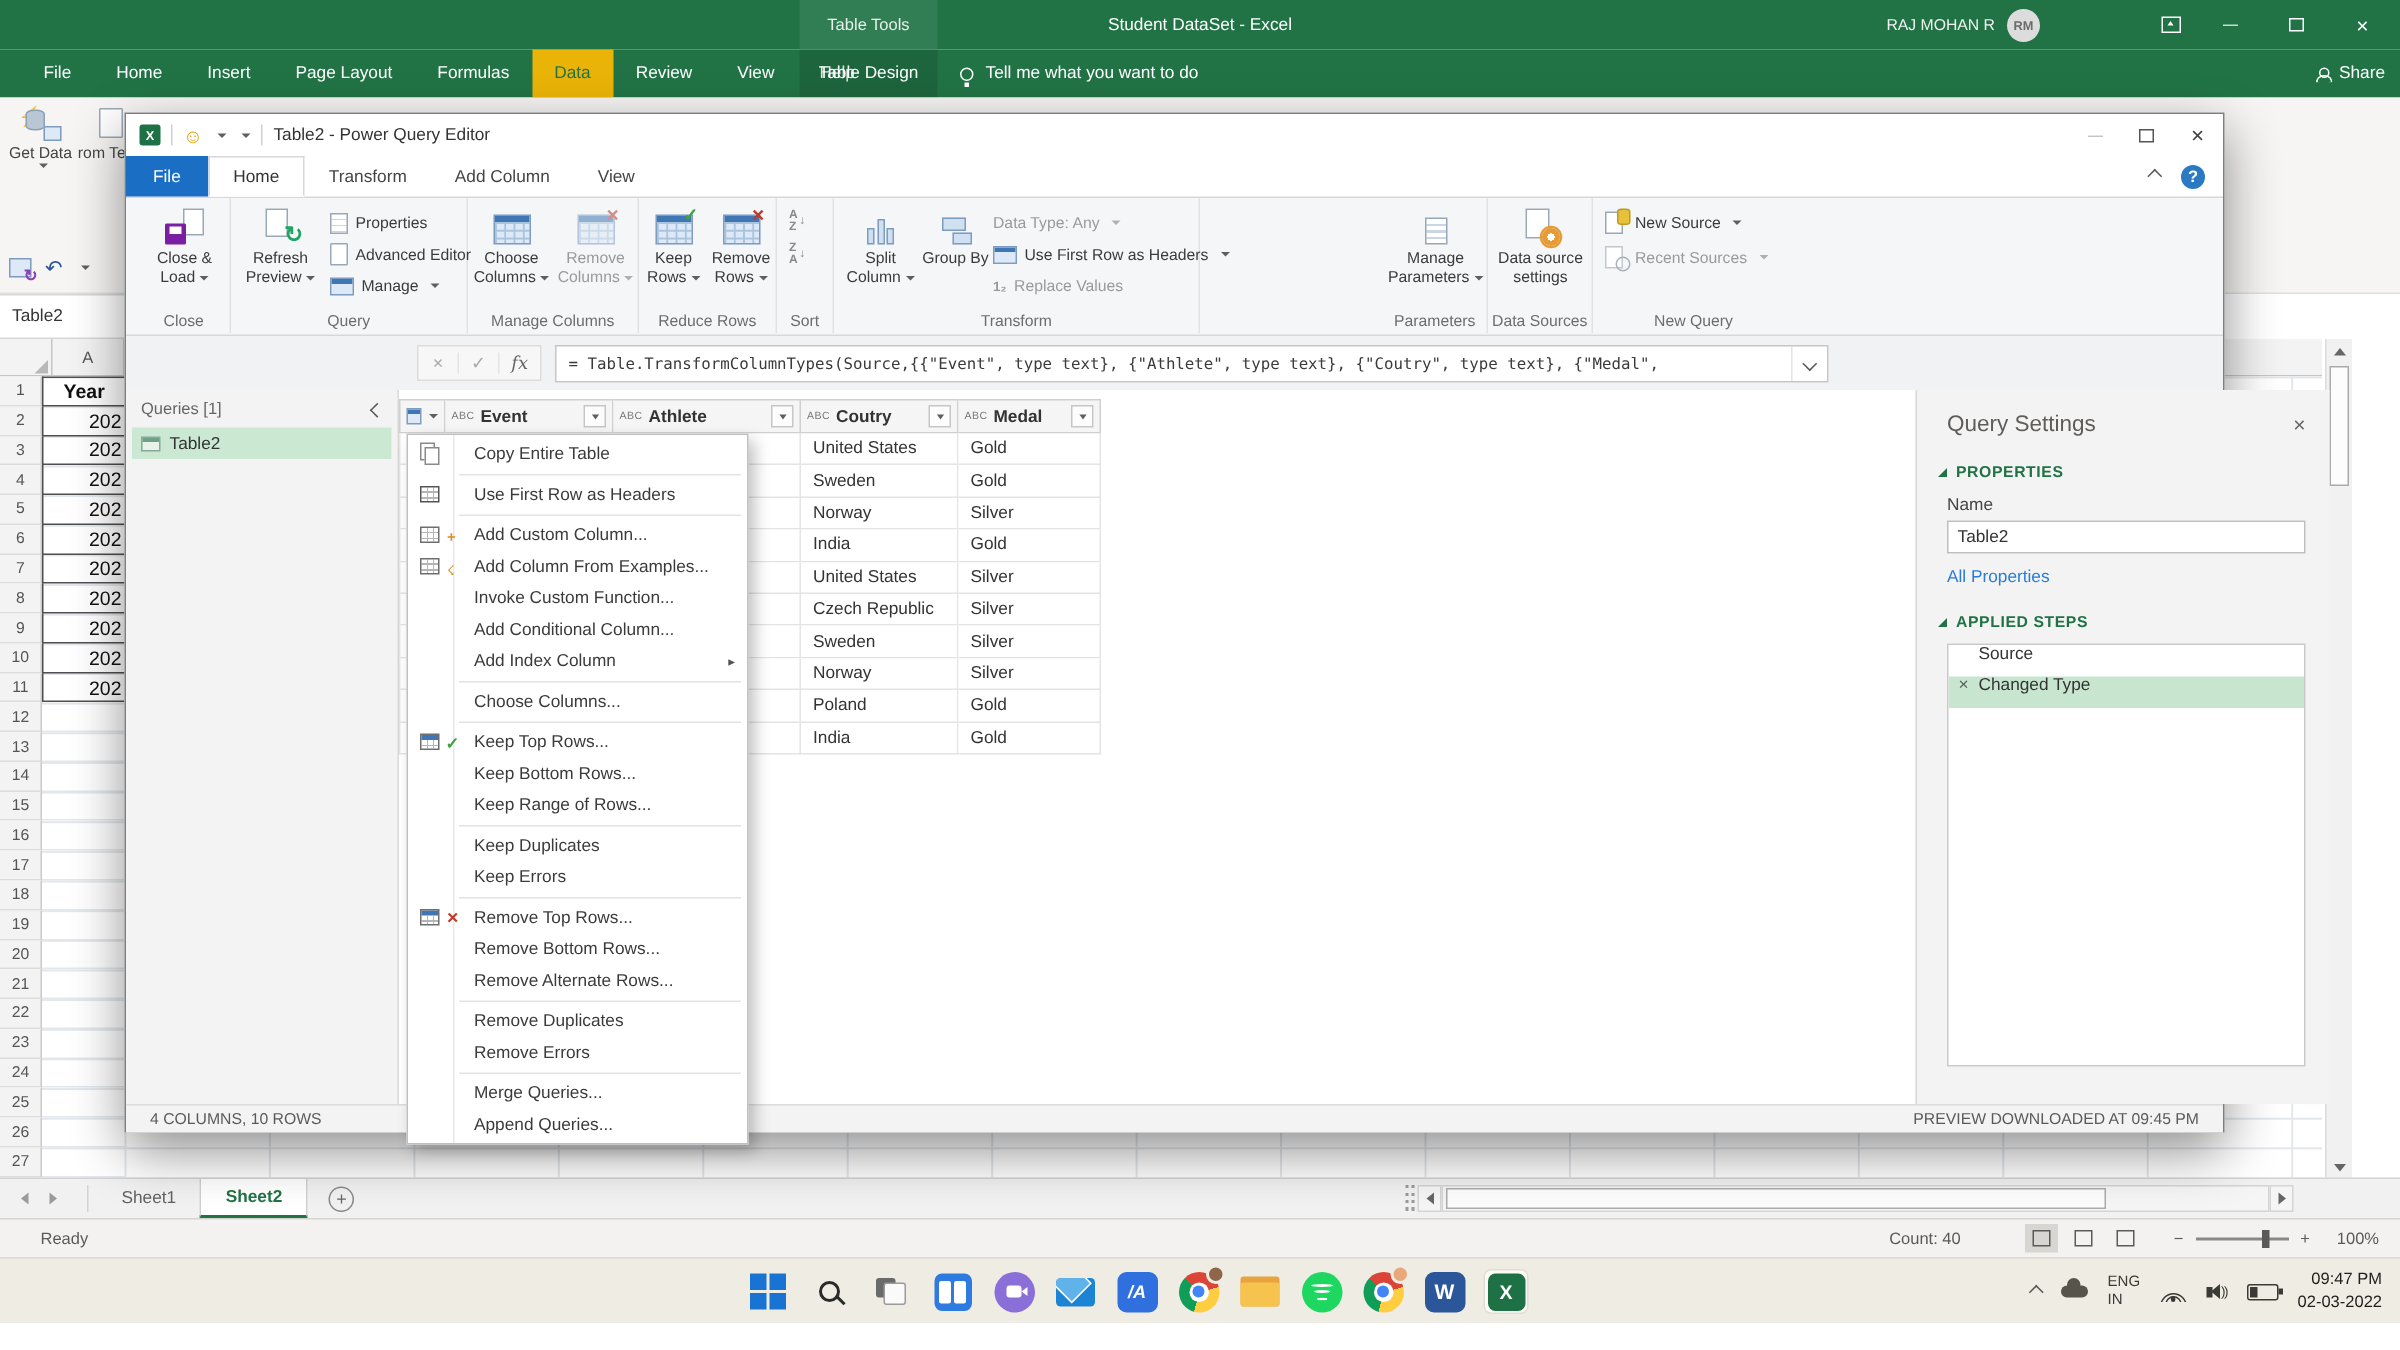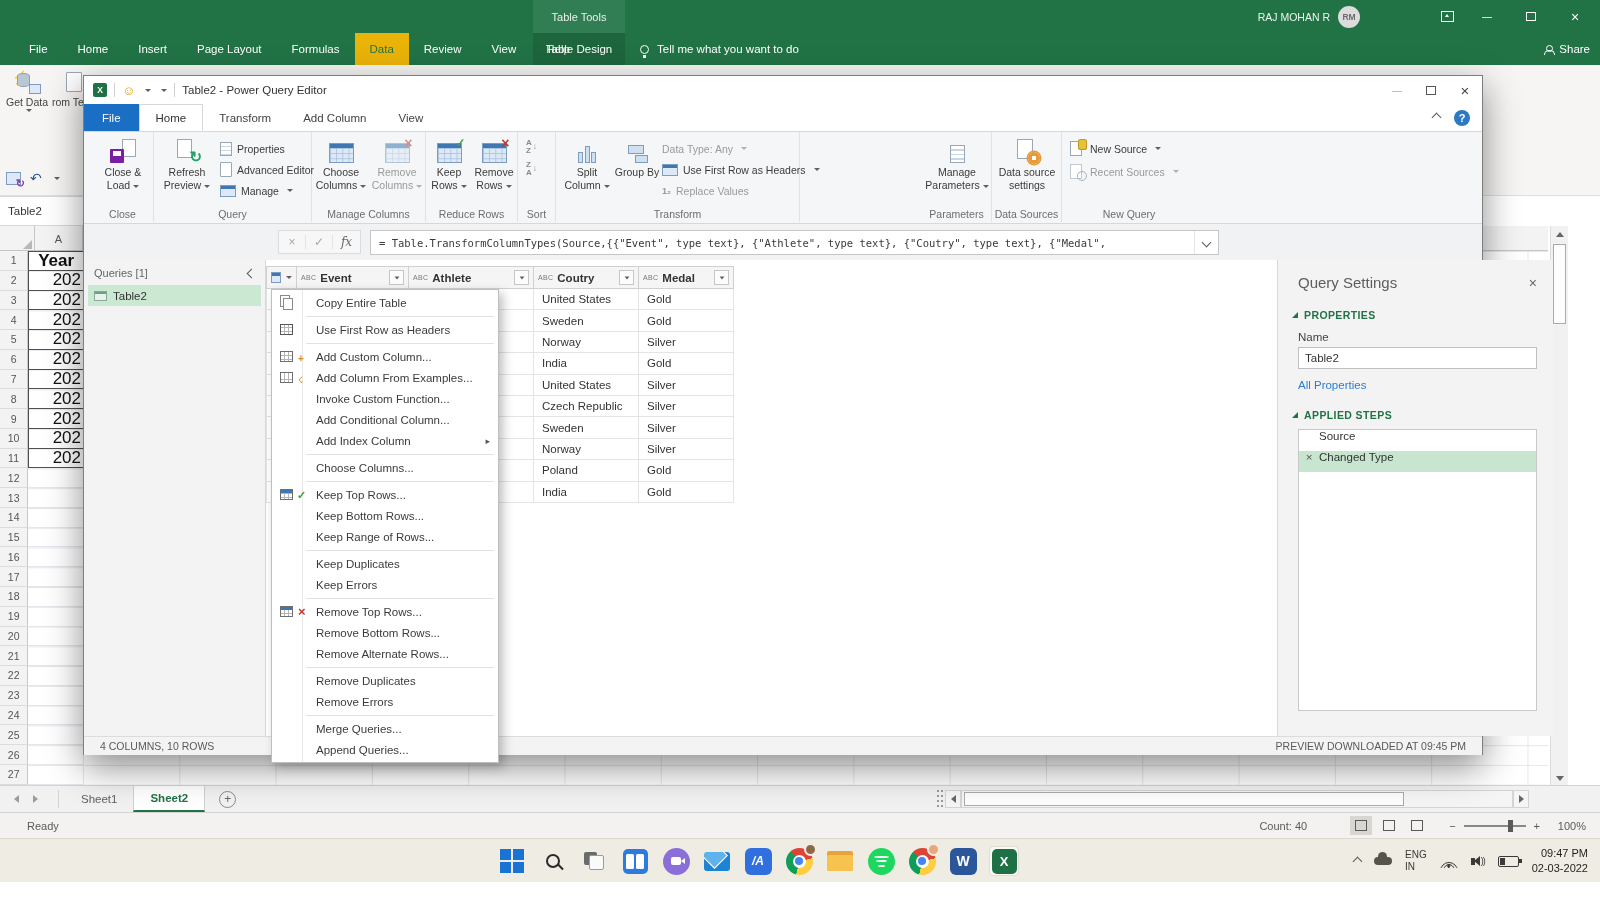--- a/index.html
+++ b/index.html
@@ -64,21 +64,21 @@
 .xl-colhead{left:0;top:226px;width:1548px;height:25px;background:#f3f3f3;border-bottom:1px solid #c6c6c6;font-size:11px;color:#555}
 .xl-corner{left:0;top:226px;width:35px;height:25px;border-right:1px solid #c6c6c6;position:absolute}
 .xl-corner::after{content:"";position:absolute;right:2px;bottom:2px;border-left:9px solid transparent;border-bottom:9px solid #b8b8b8}
 .colA{position:absolute;left:35px;top:0;width:48px;height:25px;display:flex;align-items:center;justify-content:center;border-right:1px solid #d0d0d0}
 .xl-gridlines{left:0;top:251px;width:1548px;height:534px;background:
   linear-gradient(to right,#e3e7eb 1px,transparent 1px) 83px 0/96.3px 100%,
   linear-gradient(to bottom,#e3e7eb 1px,transparent 1px) 0 0/100% 19.78px,#fff}
 .xl-rows{left:0;top:251px;width:83px}
 .xrow{display:flex;height:19.78px}
 .xrow .rn{width:35px;background:#f3f3f3;border-right:1px solid #c9c9c9;border-bottom:1px solid #dcdcdc;display:flex;align-items:center;justify-content:center;font-size:10.5px;color:#555}
-.xrow .av{width:68px;font-size:17px;color:#111;border-bottom:1px solid #e3e7eb;display:flex;align-items:center;justify-content:center;overflow:hidden}
+.xrow .av{width:68px;font-size:13px;color:#111;border-bottom:1px solid #e3e7eb;display:flex;align-items:center;justify-content:center;overflow:hidden}
 .av.r-year{font-weight:bold;border-bottom:1px solid #4f4f4f;border-top:1px solid #4f4f4f;border-left:1px solid #4f4f4f}
 .av.r-num{justify-content:flex-end;padding-right:2px;border-bottom:1px solid #4f4f4f;border-left:1px solid #4f4f4f}
 
 
 .xl-vscroll{left:1550px;top:226px;width:18px;height:560px;background:#f1f1f1;border-left:1px solid #dcdcdc}
 .vsb-btn{width:18px;height:16px;display:flex;align-items:center;justify-content:center}
 .vsb-thumb{position:absolute;left:2px;top:18px;width:13px;height:80px;background:#fdfdfd;border:1px solid #ababab}
 .xl-hscrollrow{left:935px;top:787px;width:613px;height:24px;display:flex;align-items:center}
 .splitdots{width:10px;height:18px;background:repeating-linear-gradient(to bottom,#9a9a9a 0 2px,transparent 2px 5px) 2px 0/2px 100% no-repeat,repeating-linear-gradient(to bottom,#9a9a9a 0 2px,transparent 2px 5px) 6px 0/2px 100% no-repeat}
 .hsb{height:18px;background:#f5f5f5;border:1px solid #d4d4d4;display:flex;align-items:center}
@@ -275,20 +275,21 @@
 .bat::before{content:"";position:absolute;left:1px;top:1px;bottom:1px;width:5px;background:#3b3a36}
 .clock{font-size:11px;text-align:right;line-height:1.35;color:#201f1c}
 </style>
 </head>
 <body>
 
 <div class="screen">
 
   <div class="abs xl-top">
     <div class="abs xl-tools">Table Tools</div>
+    <div class="abs xl-title">Student DataSet  -  Excel</div>
     <div class="abs xl-user">
       <span>RAJ MOHAN R</span>
       <span class="avatar">RM</span>
     </div>
     <div class="abs winbtn" style="right:136px">
         <span class="ribopt"></span>
       </div>
     <div class="abs winbtn" style="right:96px">
         <span style="font-size:10px">—</span>
       </div>

